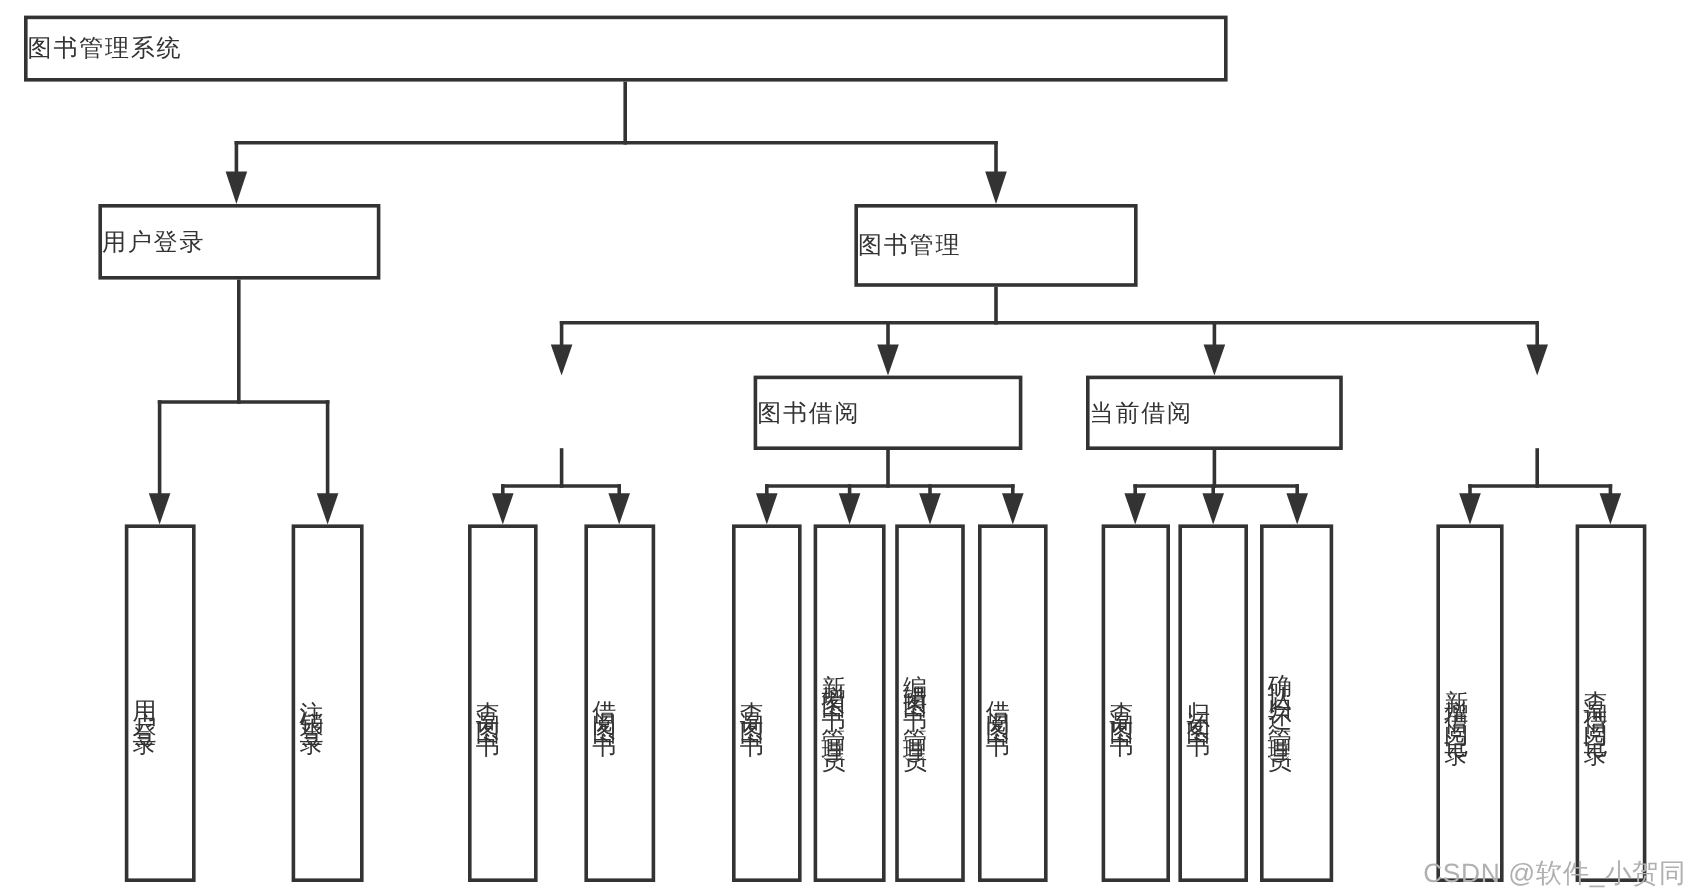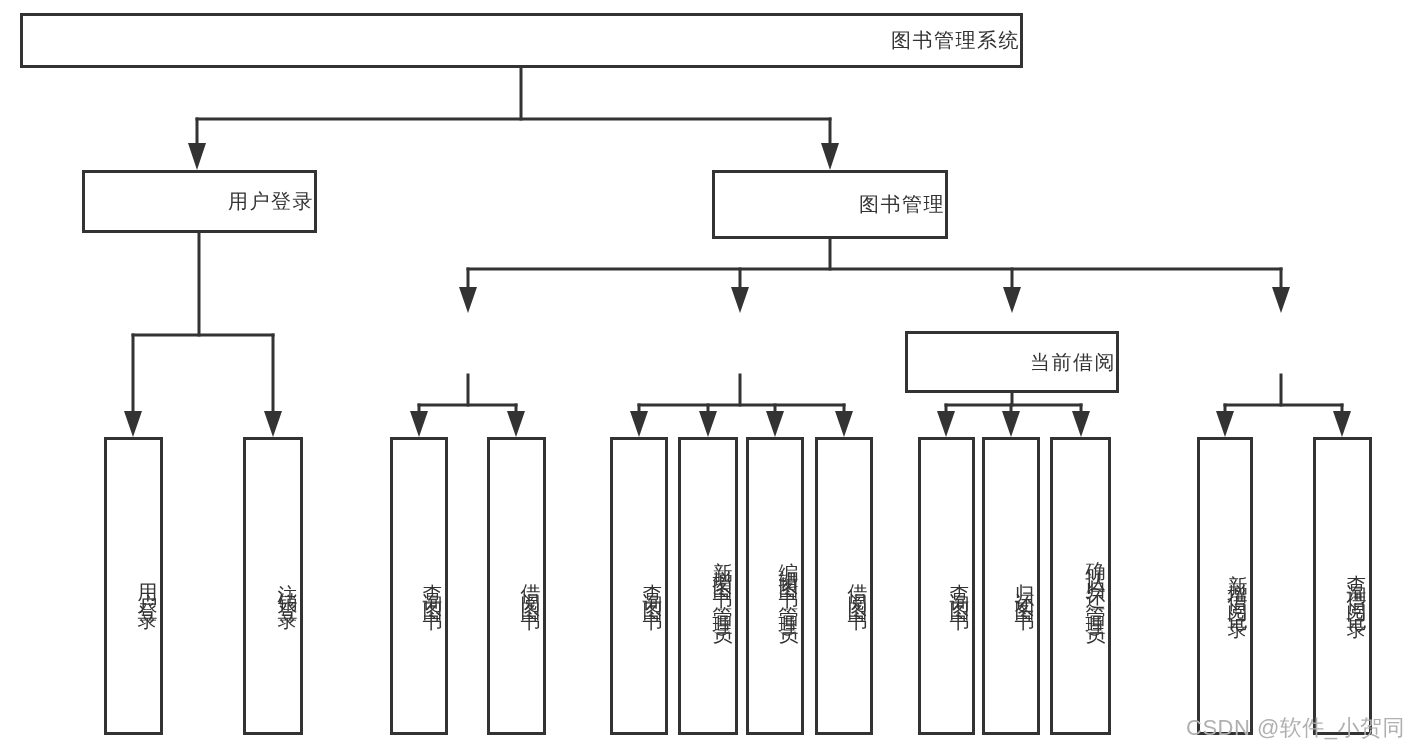--- a/index.html
+++ b/index.html
@@ -3,21 +3,21 @@
 <meta charset="utf-8">
 <style>
   html,body{margin:0;padding:0;background:#fff;}
   .stage{
     position:relative;width:1405px;height:747px;background:#fff;
     font-family:"Liberation Sans","DejaVu Sans",sans-serif;color:#333;overflow:hidden;
   }
   svg.wires{position:absolute;left:0;top:0;z-index:1;}
   .box{
     position:absolute;background:#fff;border:3px solid #333;box-sizing:border-box;
-    display:flex;align-items:center;justify-content:flex-end;z-index:2;font-family:Liberation Mono, monospace;
+    display:flex;align-items:center;justify-content:flex-start;z-index:2;
   }
   .box .lbl{font-size:20px;letter-spacing:1.5px;white-space:nowrap;color:#333;}
   .vbox .lbl{
     writing-mode:vertical-rl;text-orientation:mixed;
     font-size:20px;letter-spacing:9px;white-space:nowrap;
   }
   .watermark{
     position:absolute;left:1186px;top:713px;z-index:9;
     font-size:22px;color:#b0b0b0;white-space:nowrap;letter-spacing:0.5px;
   }
@@ -107,21 +107,24 @@
     <span class="lbl">图书管理系统</span>
   </div>
 
   <div class="box" style="left:82px;top:170px;width:235px;height:63px">
     <span class="lbl">用户登录</span>
   </div>
   <div class="box" style="left:712px;top:170px;width:236px;height:69px">
     <span class="lbl">图书管理</span>
   </div>
 
-  <div class="box" style="left:905px;top:331px;width:214px;height:62px">
+  <div class="box" style="left:628px;top:313px;width:224px;height:62px">
+    <span class="lbl">图书借阅</span>
+  </div>
+  <div class="box" style="left:905px;top:313px;width:214px;height:62px">
     <span class="lbl">当前借阅</span>
   </div>
 
   <div class="box vbox" style="left:104px;top:437px;width:59px;height:298px">
     <span class="lbl">用户登录</span>
   </div>
   <div class="box vbox" style="left:243px;top:437px;width:60px;height:298px">
     <span class="lbl">注销登录</span>
   </div>
 

